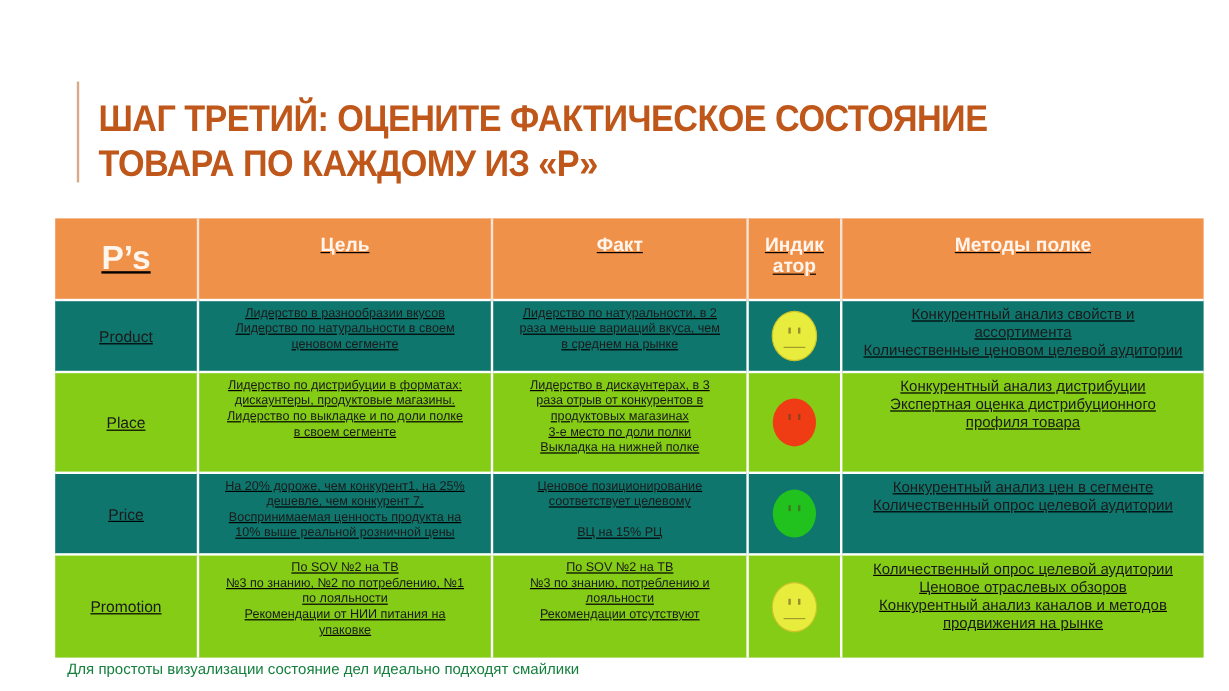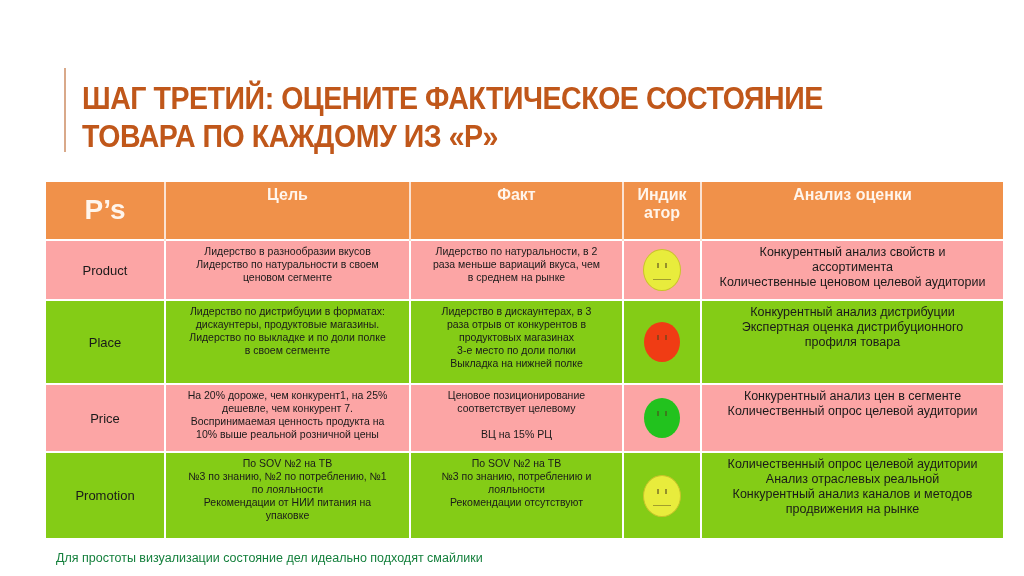--- a/index.html
+++ b/index.html
@@ -8,36 +8,36 @@
       font-family: "Liberation Sans", "DejaVu Sans", sans-serif; position: relative;
     }
     .accent-bar { position: absolute; left: 64px; top: 68px; width: 2px; height: 84px; background: #d9a98a; }
     .title {
       position: absolute; left: 82px; top: 80px; width: 900px;
       font-family: "Liberation Sans", sans-serif; font-weight: bold;
       font-size: 31px; line-height: 38px; color: #c0571a; letter-spacing: -0.5px;
       transform: scaleX(0.92); transform-origin: left top;
     }
     .table-wrap { position: absolute; left: 46px; top: 182px; width: 957px; }
-    table { border-collapse: collapse; width: 100%; table-layout: fixed; }
+    table { border-collapse: collapse; width: 100%; table-layout: fixed; text-decoration: underline; }
     th {
       background: #f0914a; color: #fff5ec; font-weight: bold; font-size: 16px;
-      vertical-align: top; padding-top: 4px; height: 52px; border-right: 2px solid #fbe2d2;
+      vertical-align: top; padding-top: 14px; height: 52px; border-right: 2px solid #fbe2d2;
     }
     th.ps { font-size: 28px; vertical-align: middle; padding-top: 0; }
     th:last-child { border-right: none; }
     td {
       text-align: center; vertical-align: top; font-size: 10.5px; line-height: 13px;
       color: #1a1a1a; border-right: 2px solid #ffffff; border-top: 2px solid #ffffff;
       padding: 4px 6px 0 6px;
     }
     td:last-child { border-right: none; font-size: 12.5px; line-height: 15px; margin-top: 25px; }
     td.pname { vertical-align: middle; font-size: 13px; padding: 0; }
     td.indicator { vertical-align: middle; padding: 0; }
-    tr.odd td { background: #fca5a5; }
+    tr.odd td { background: #0f766e; }
     tr.even td { background: #84cc16; }
     .smiley { width: 36px; height: 40px; border-radius: 50%; margin: 0 auto; position: relative; }
     .smiley .eye { position: absolute; top: 13px; width: 2px; height: 5px; background: rgba(80,70,30,0.55); }
     .smiley .eye.l { left: 13px; }
     .smiley .eye.r { right: 13px; }
     .smiley .mouth { position: absolute; bottom: 10px; left: 9px; width: 18px; height: 1px; background: rgba(90,80,30,0.5); }
     .footnote { position: absolute; left: 56px; top: 551px; font-size: 12.5px; color: #15803d; }
   </style>
 </head>
 <body>
@@ -59,21 +59,21 @@
     </colgroup>
     <thead>
       <tr>
         <th class="ps">P’s</th>
         <th>Цель</th>
         <th>Факт</th>
         <th>
           <div>Индик</div>
           <div>атор</div>
         </th>
-        <th>Анализ оценки</th>
+        <th>Методы полке</th>
       </tr>
     </thead>
     <tbody>
 
       <tr class="odd" style="height:60px">
         <td class="pname">Product</td>
         <td>
           <div>Лидерство в разнообразии вкусов</div>
             <div>Лидерство по натуральности в своем</div>
             <div>ценовом сегменте</div>
@@ -168,21 +168,21 @@
         </td>
         <td class="indicator">
           <div class="smiley" style="background:#e8ec3c;border:1px solid #c9c32a">
             <span class="eye l"></span>
               <span class="eye r"></span>
               <span class="mouth"></span>
           </div>
         </td>
         <td>
           <div>Количественный опрос целевой аудитории</div>
-            <div>Анализ отраслевых реальной</div>
+            <div>Ценовое отраслевых обзоров</div>
             <div>Конкурентный анализ каналов и методов</div>
             <div>продвижения на рынке</div>
         </td>
       </tr>
     </tbody>
   </table>
 </div>
 
 <div class="footnote">Для простоты визуализации состояние дел идеально подходят смайлики</div>
 

